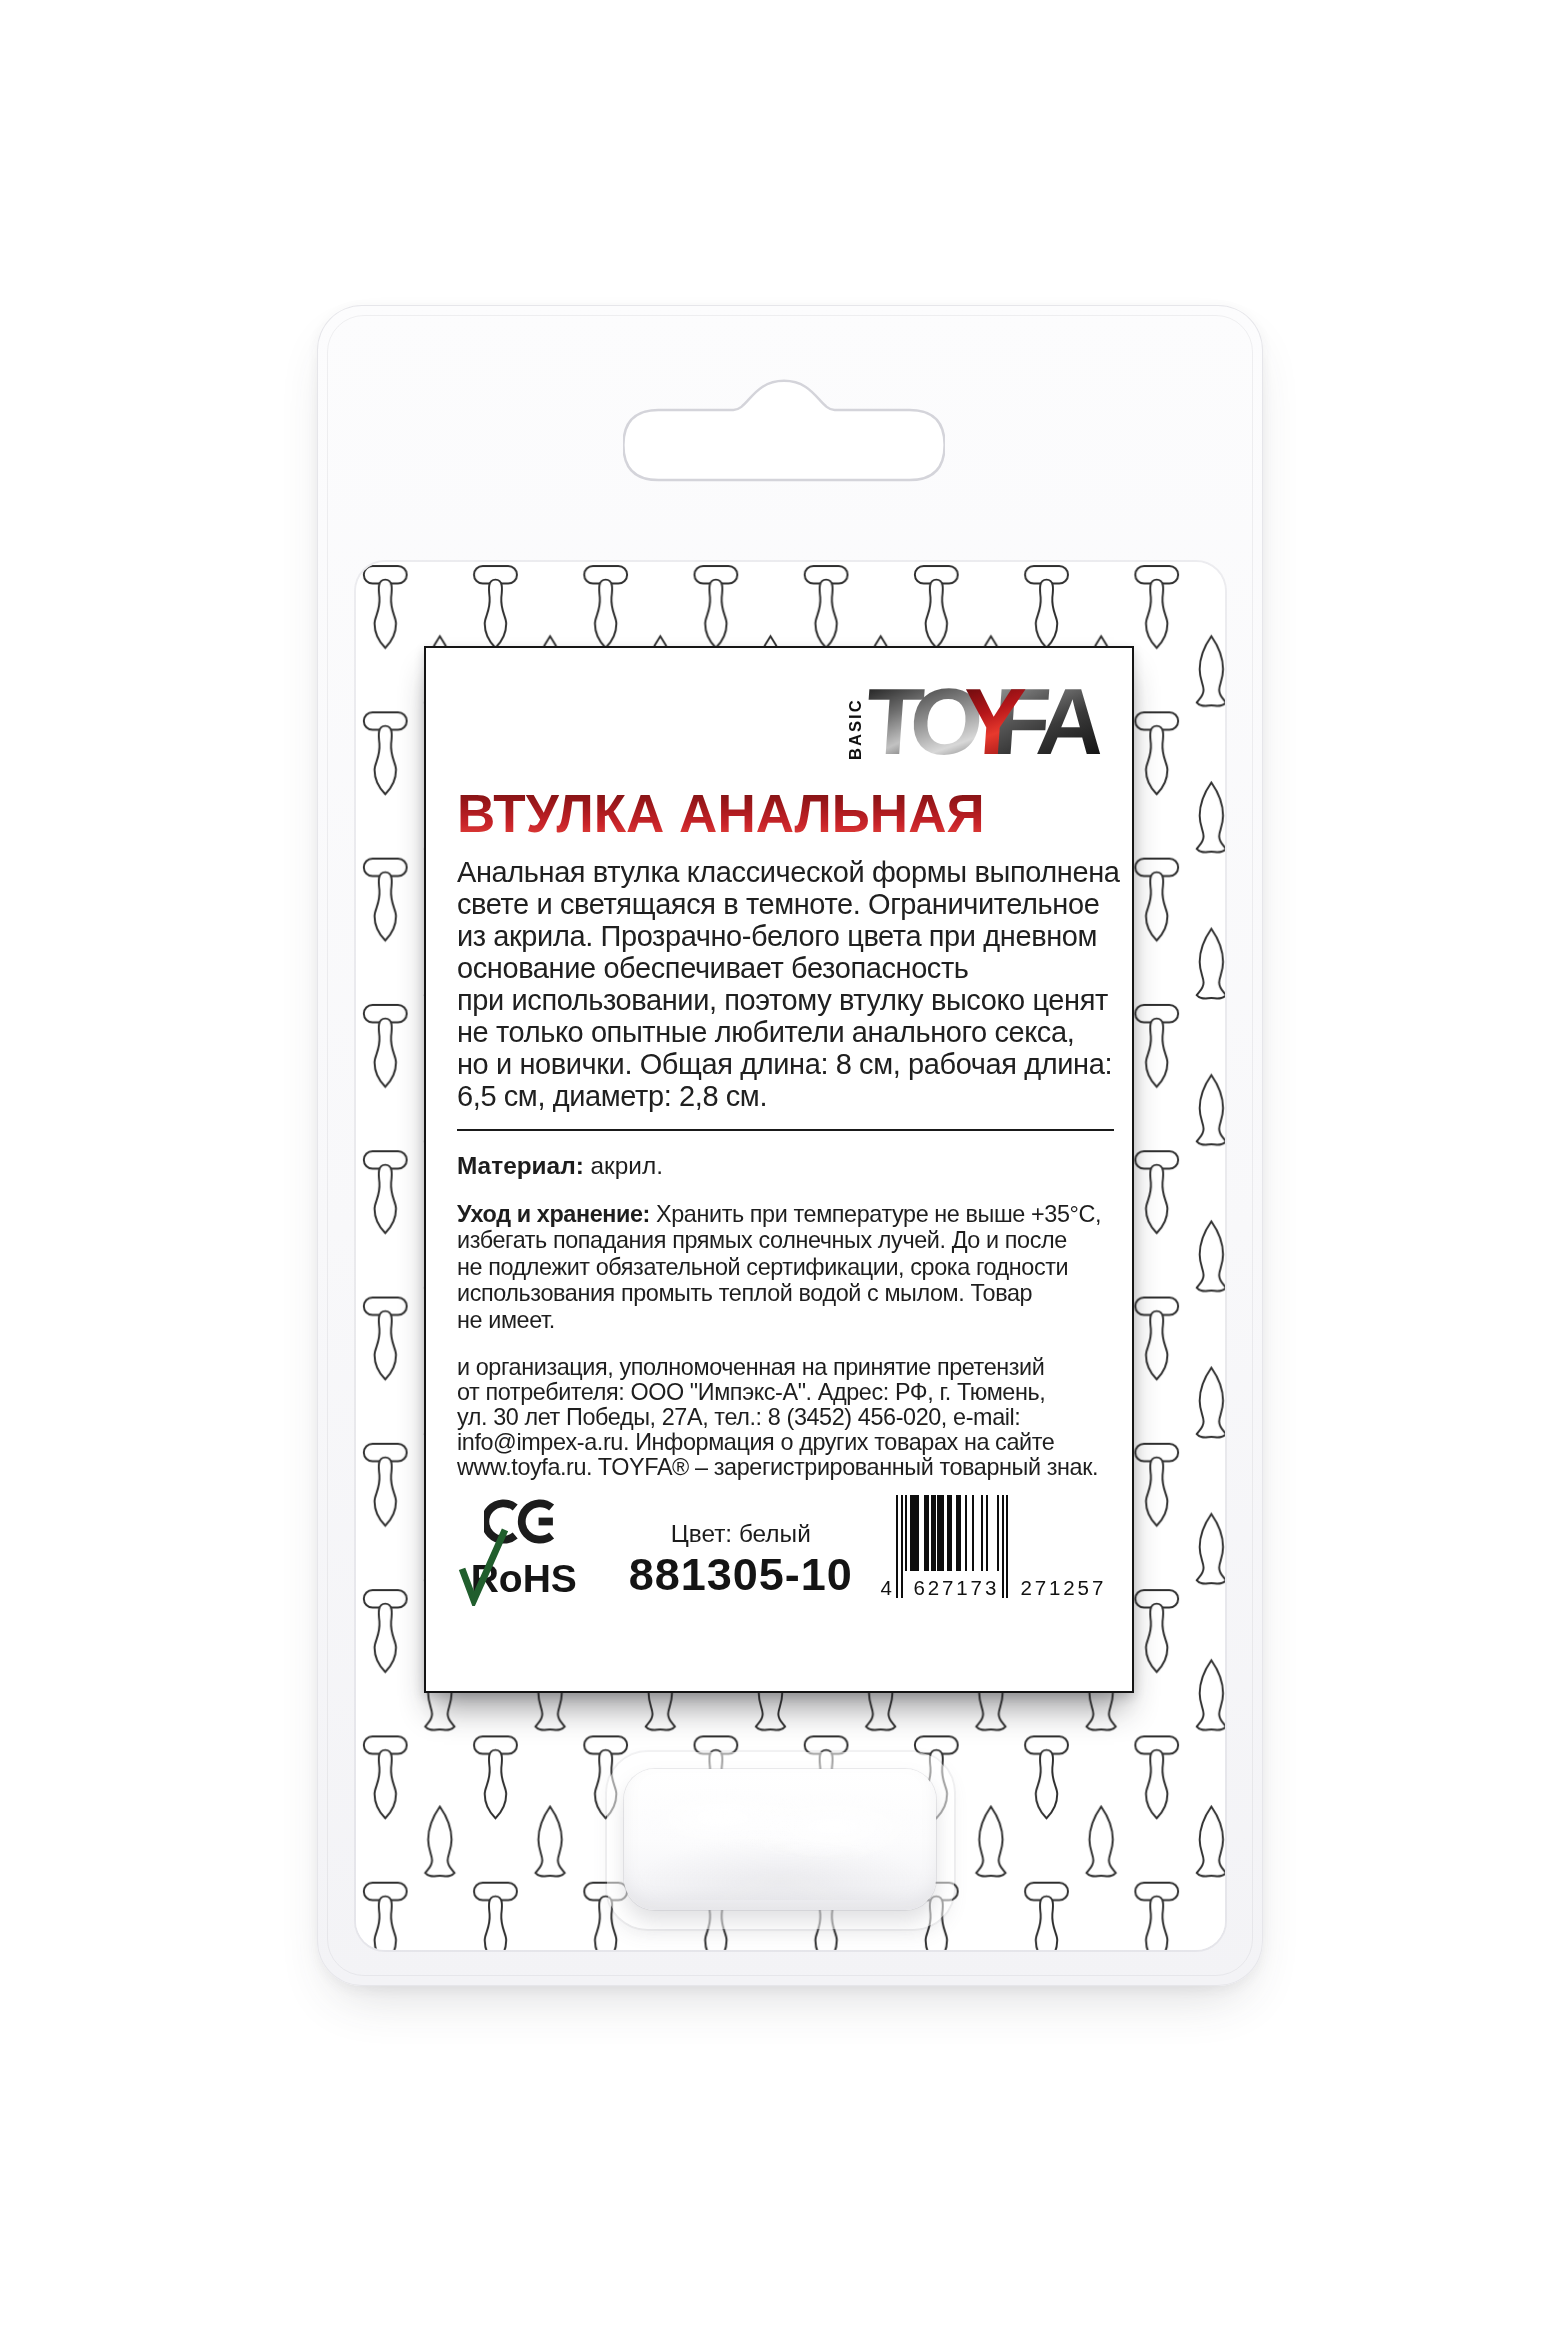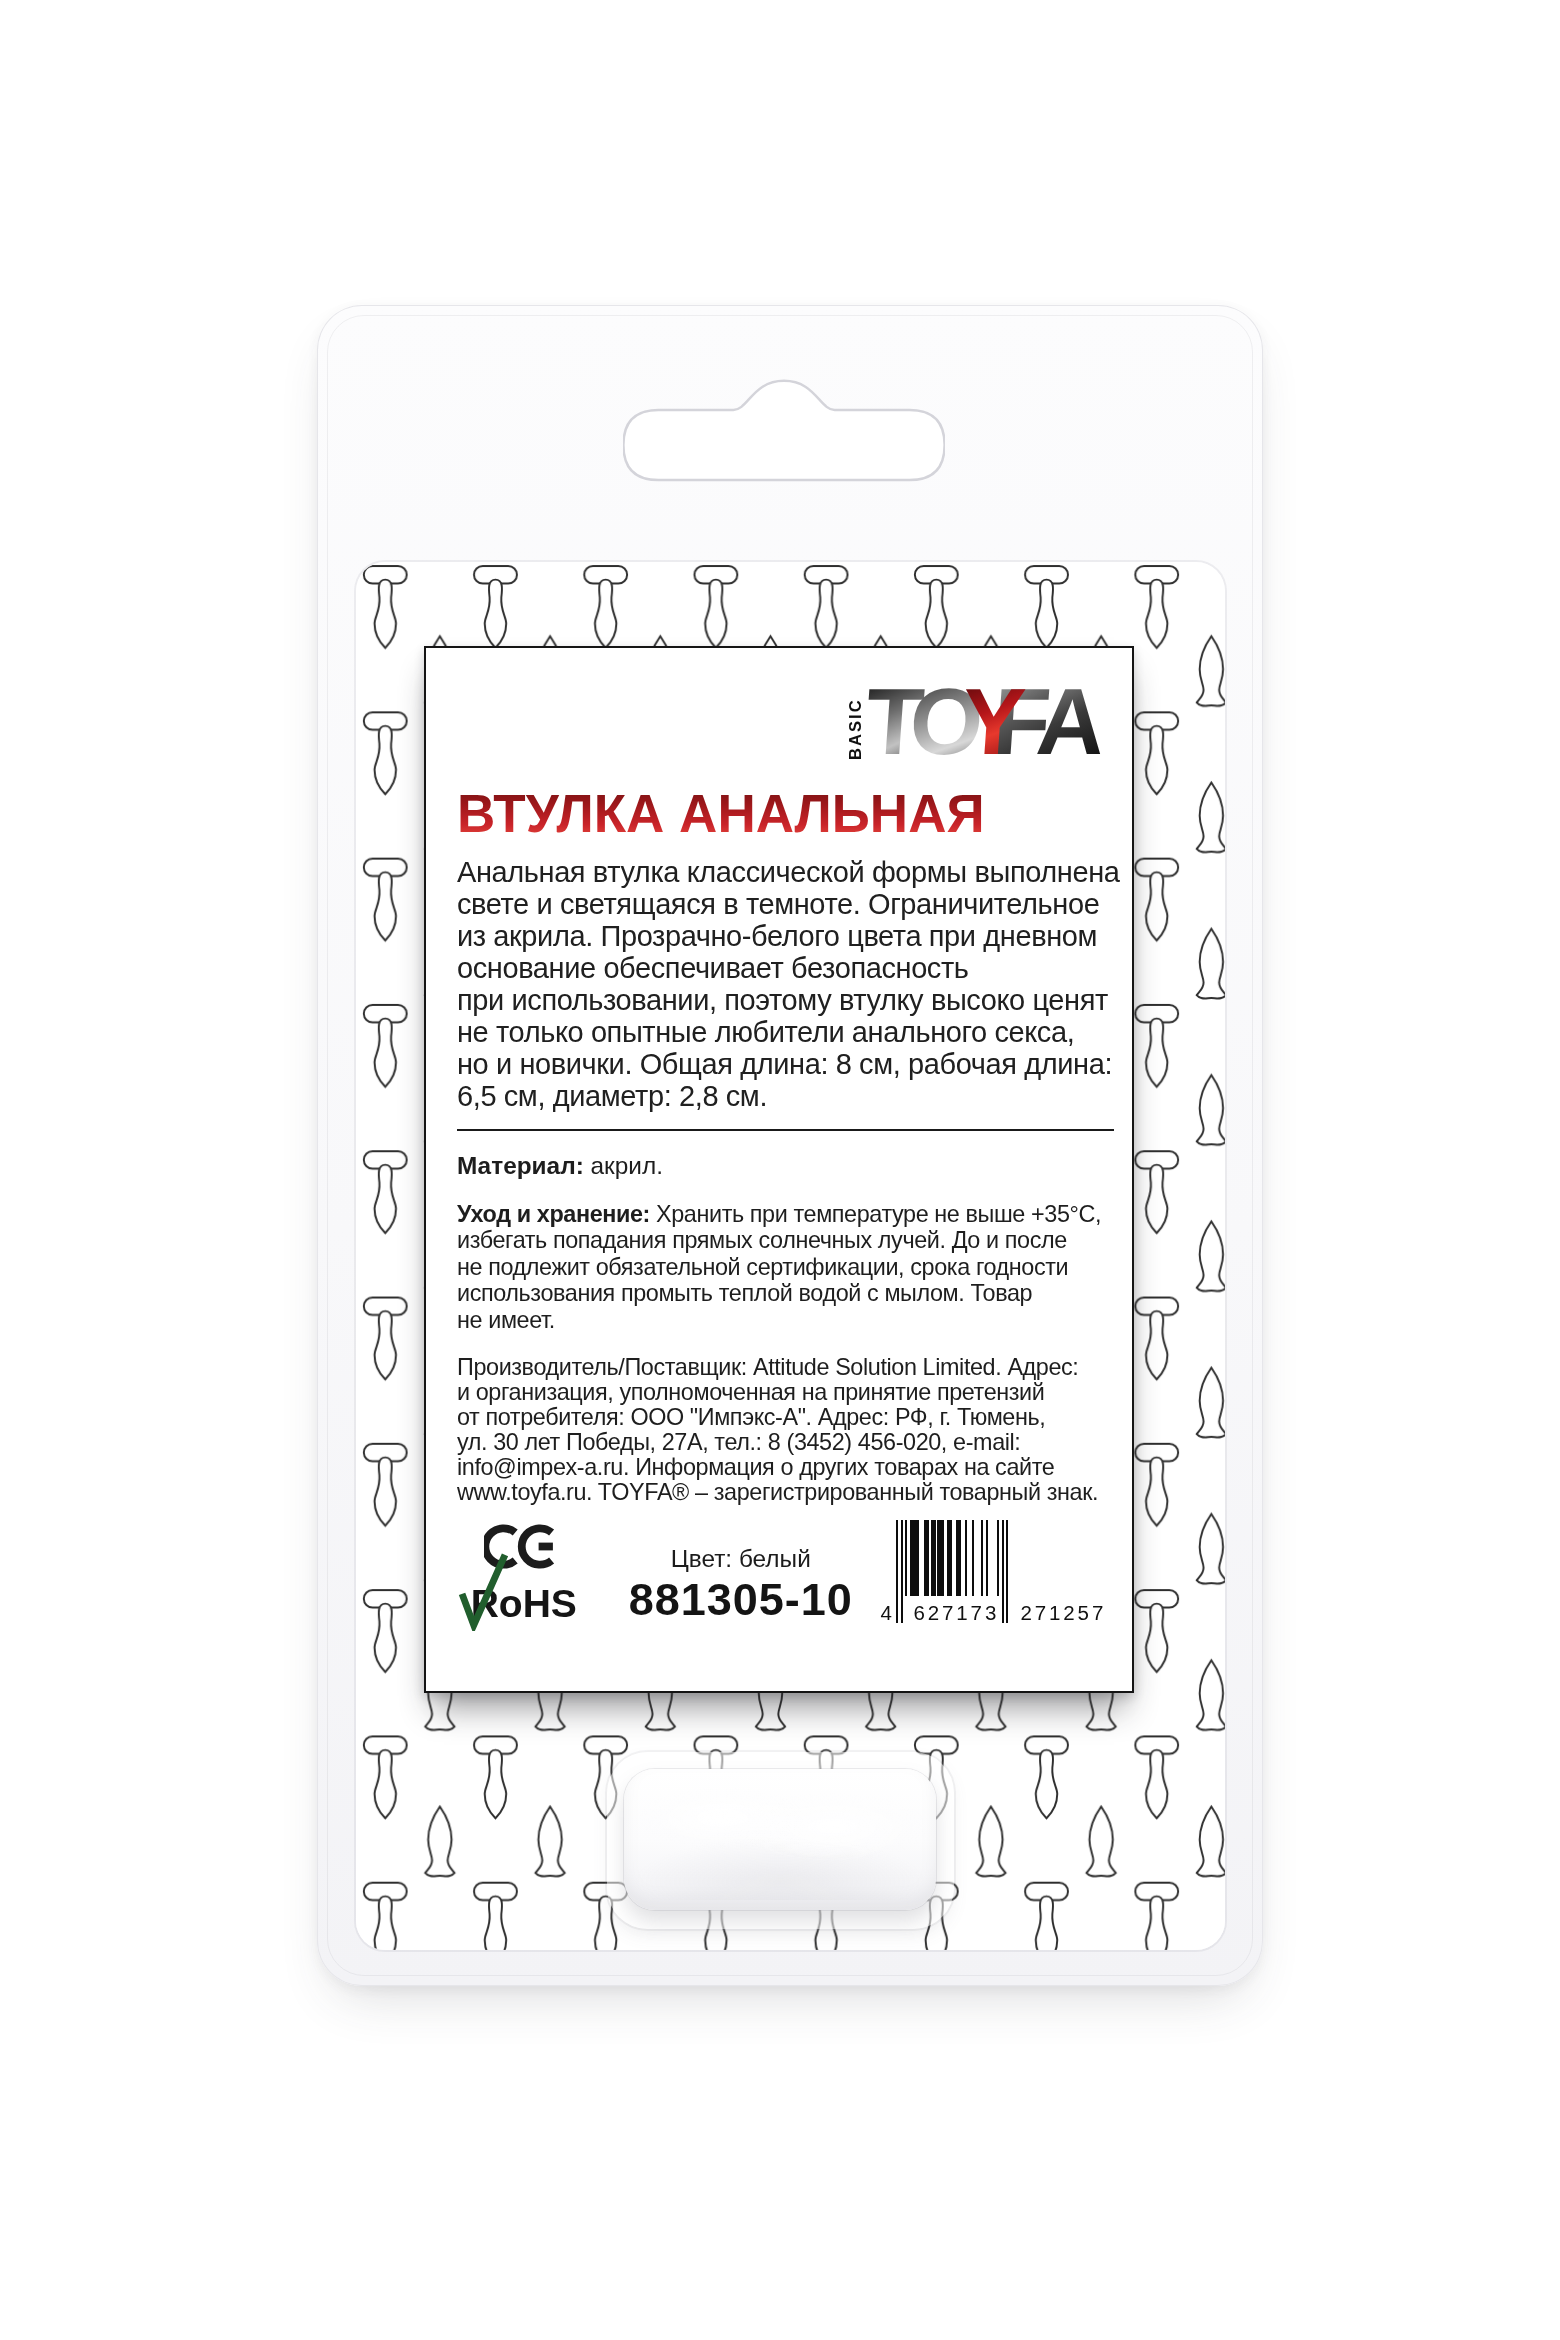--- a/index.html
+++ b/index.html
@@ -168,21 +168,20 @@
 
     <div class="care small-block">
       <div><b>Уход и хранение:</b><span> Хранить при температуре не выше +35°С,</span></div>
       <div>избегать попадания прямых солнечных лучей. До и после</div>
       <div>не подлежит обязательной сертификации, срока годности</div>
       <div>использования промыть теплой водой с мылом. Товар</div>
       <div>не имеет.</div>
     </div>
 
     <div class="manu small-block">
-      <div>Производитель/Поставщик: Attitude Solution Limited. Адрес:</div>
       <div>и организация, уполномоченная на принятие претензий</div>
       <div>от потребителя: ООО "Импэкс-А". Адрес: РФ, г. Тюмень,</div>
       <div>ул. 30 лет Победы, 27А, тел.: 8 (3452) 456-020, e-mail:</div>
       <div>info@impex-a.ru. Информация о других товарах на сайте</div>
       <div>www.toyfa.ru. TOYFA® – зарегистрированный товарный знак.</div>
     </div>
 
     <div class="bottom-row">
       <div class="certs">
         <svg class="ce-svg" viewBox="0 0 120 72" xmlns="http://www.w3.org/2000/svg">

